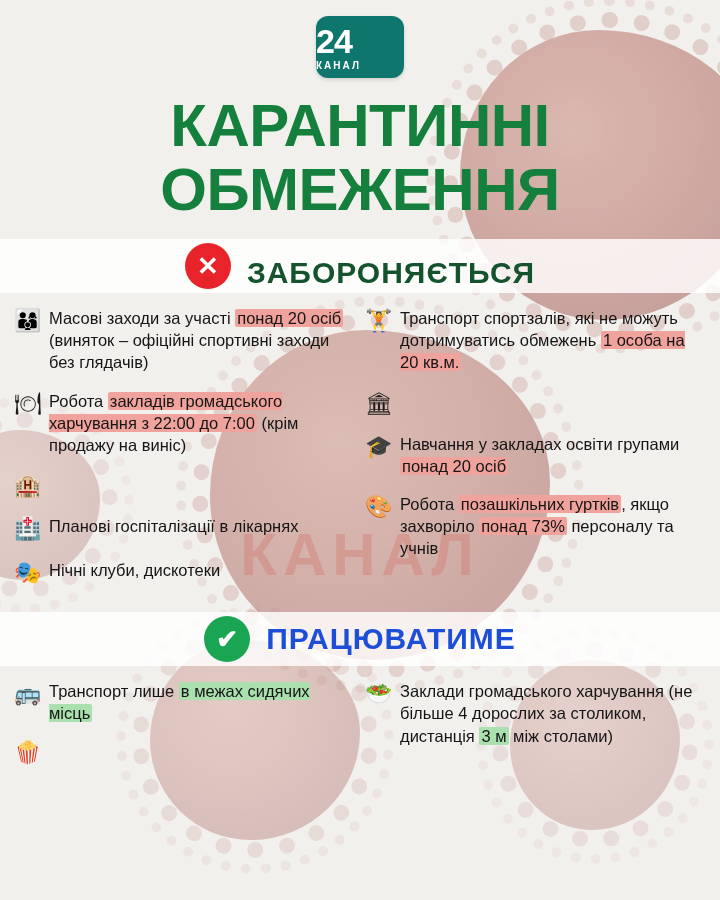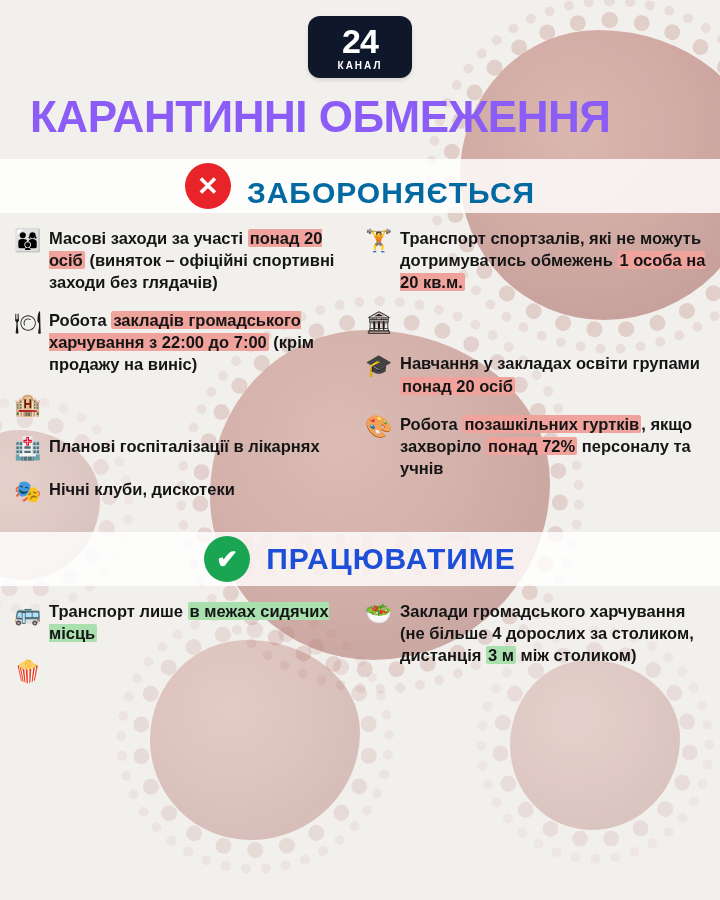--- a/index.html
+++ b/index.html
@@ -68,73 +68,72 @@
     box-sizing: border-box;
   }
 
   
   .logo-wrap {
     display: flex;
     justify-content: center;
     padding-top: 16px;
   }
   .logo {
-    width: 104px;
+    width: 88px;
     height: 62px;
-    background: #0f172a;
+    background: #0f766e;
     border-radius: 12px;
     color: #fff;
     display: flex;
     flex-direction: column;
-    align-items: center;
     justify-content: center;
     line-height: 1;
     box-shadow: 0 2px 4px rgba(0,0,0,.12);
   }
   .logo-num {
     font-size: 34px;
     font-weight: bold;
     letter-spacing: -1px;
   }
   .logo-sub {
     font-size: 10px;
     font-weight: bold;
     letter-spacing: 2px;
     margin-top: 3px;
   }
 
   
   .title {
-    text-align: left;
-    font-size: 44px;
+    text-align: center;
+    font-size: 60px;
     font-weight: bold;
     line-height: 1.06;
     letter-spacing: -0.5px;
     margin: 16px 30px 0 30px;
-    color: #8b5cf6;
+    color: #15803d;
   }
   .title .l2 { display: block; }
 
   
   .band {
     margin-top: 18px;
     height: 54px;
     background: rgba(255,255,255,.82);
     display: flex;
     align-items: center;
     justify-content: center;
     gap: 16px;
   }
   .band.work { margin-top: 10px; }
   .band-label {
     font-size: 30px;
     font-weight: bold;
     letter-spacing: 1px;
   }
-  .band-label.ban { color: #0369a1; margin-top: 14px; }
+  .band-label.ban { color: #14532d; margin-top: 14px; }
   .band-label.ok { color: #1d4ed8; }
 
   .badge {
     width: 46px;
     height: 46px;
     border-radius: 50%;
     display: flex;
     align-items: center;
     justify-content: center;
     color: #fff;
@@ -161,21 +160,21 @@
   }
   .item .ico {
     font-size: 22px;
     line-height: 1.25;
     flex: 0 0 auto;
     width: 26px;
     text-align: center;
   }
   .item .txt {
     font-size: 16.5px;
-    font-weight: bold;
+    font-weight: normal;
     line-height: 1.34;
     color: #151515;
   }
   mark.hi {
     background: #f0a39c;
     color: #151515;
     padding: 0 2px;
     border-radius: 2px;
   }
   mark.hi.green {
@@ -244,40 +243,40 @@
           </div>
           <div class="item">
             <span class="ico">🏛</span>
           </div>
           <div class="item">
             <span class="ico">🎓</span>
             <div class="txt"><span>Навчання у закладах освіти групами </span><mark class="hi">понад 20 осіб</mark></div>
           </div>
           <div class="item">
             <span class="ico">🎨</span>
-            <div class="txt"><span>Робота </span><mark class="hi">позашкільних гуртків</mark><span>, якщо захворіло </span><mark class="hi">понад 72%</mark><span> персоналу та учнів</span></div>
+            <div class="txt"><span>Робота </span><mark class="hi">позашкільних гуртків</mark><span>, якщо захворіло </span><mark class="hi">понад 73%</mark><span> персоналу та учнів</span></div>
           </div>
         </div>
       </div>
       <div class="band work">
         <div class="badge ok">✔</div>
         <div class="band-label ok">ПРАЦЮВАТИМЕ</div>
       </div>
       <div class="cols work-cols">
         <div class="col">
           <div class="item">
             <span class="ico">🚌</span>
             <div class="txt"><span>Транспорт лише </span><mark class="hi green">в межах сидячих місць</mark></div>
           </div>
           <div class="item">
             <span class="ico">🍿</span>
           </div>
         </div>
         <div class="col">
           <div class="item">
             <span class="ico">🥗</span>
-            <div class="txt"><span>Заклади громадського харчування (не більше 4 дорослих за столиком, дистанція </span><mark class="hi green">3 м</mark><span> між столиком)</span></div>
+            <div class="txt"><span>Заклади громадського харчування (не більше 4 дорослих за столиком, дистанція </span><mark class="hi green">3 м</mark><span> між столами)</span></div>
           </div>
         </div>
       </div>
     </div>
 
 </div>
 
 </body></html>

